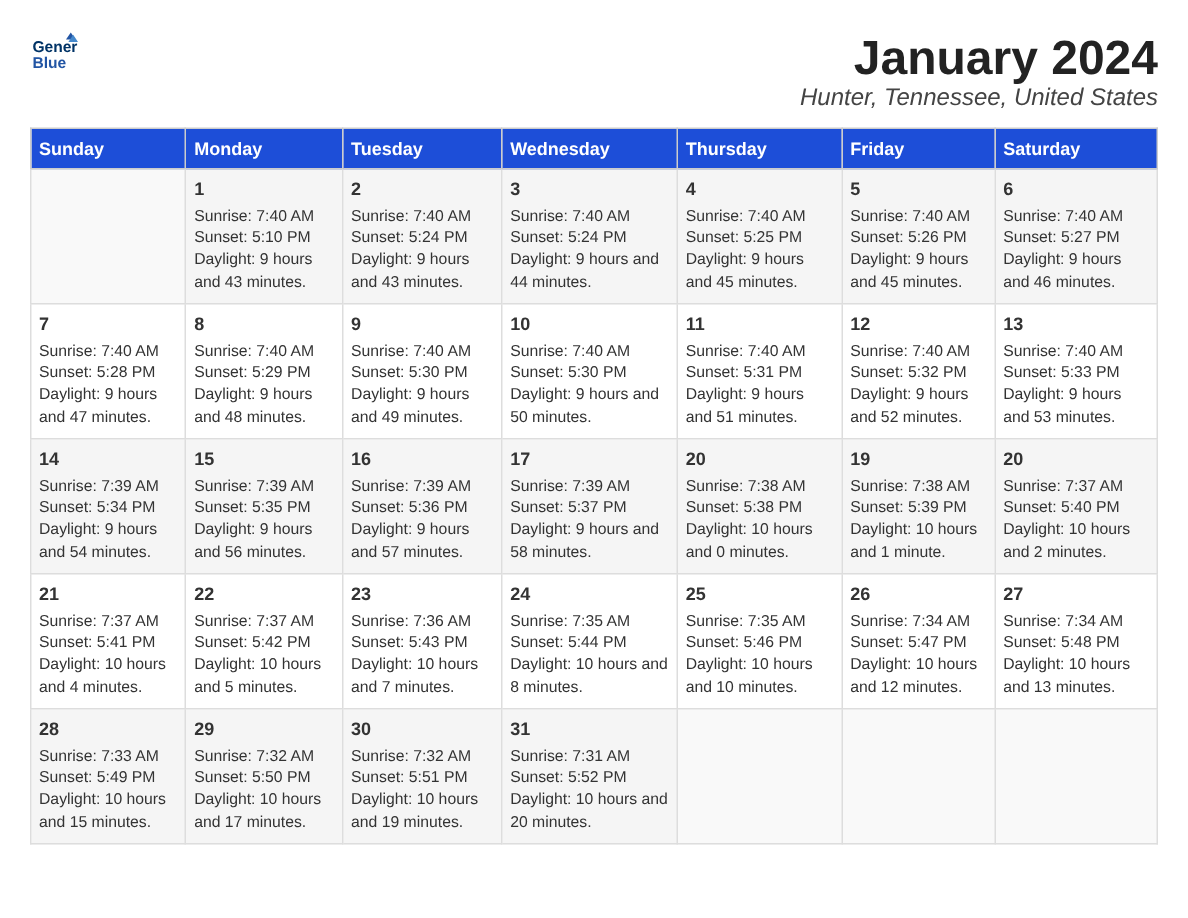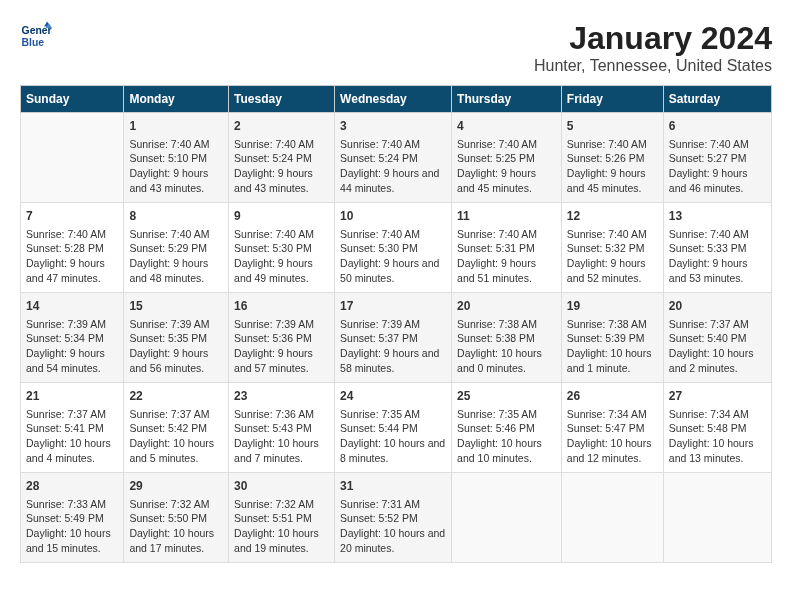--- a/index.html
+++ b/index.html
@@ -30,28 +30,29 @@
     }
     .title-block h1 {
       font-size: 32px;
       font-weight: bold;
       color: #222;
     }
     .title-block h2 {
       font-size: 16px;
       font-weight: normal;
       color: #444;
+      font-style: italic;
     }
     table {
       width: 100%;
       border-collapse: collapse;
       font-size: 11px;
     }
     thead tr th {
-      background-color: #0c4a6e;
+      background-color: #1d4ed8;
       color: #fff;
       text-align: left;
       padding: 6px 5px;
       font-size: 12px;
       font-weight: bold;
       border: 1px solid #ccc;
     }
     tbody tr {
       background: #fff;
     }

